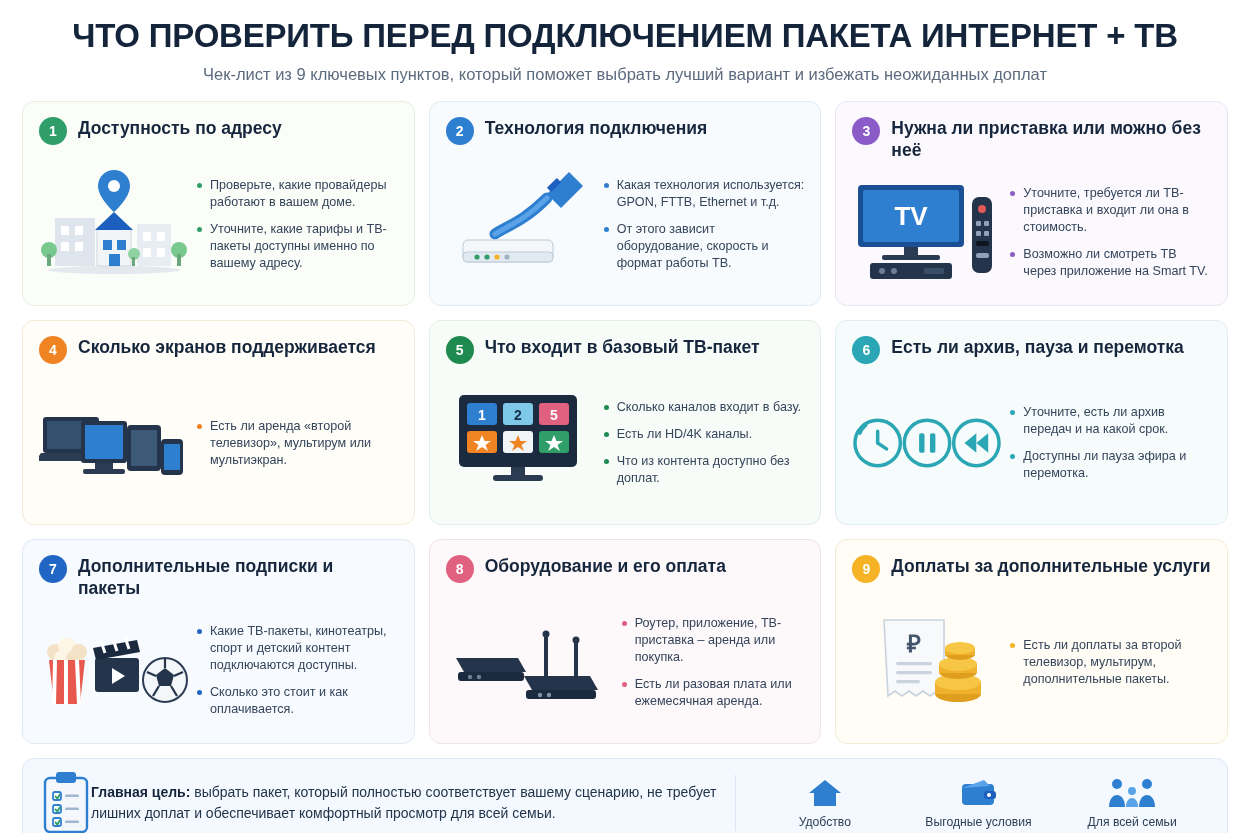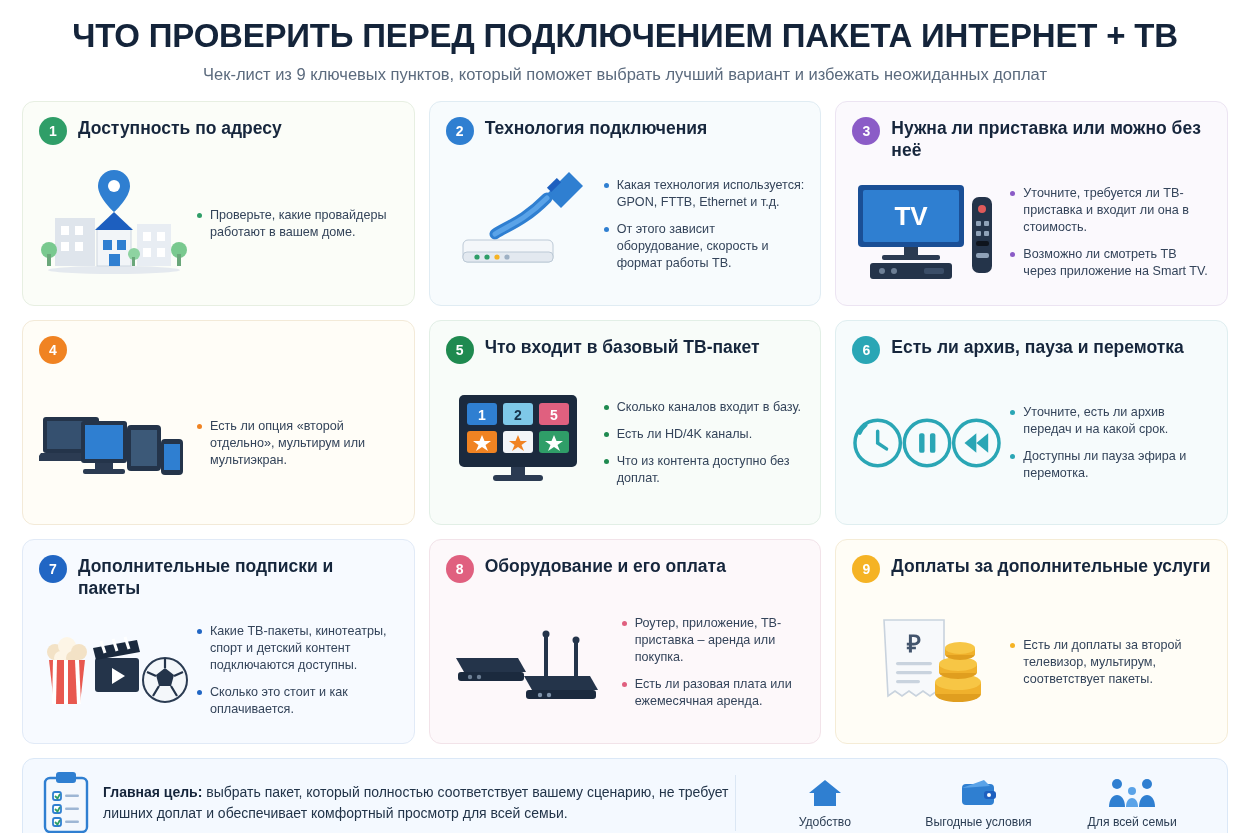--- a/index.html
+++ b/index.html
@@ -96,21 +96,21 @@
   .footer {
     margin-top: 14px;
     background: #f4f9ff;
     border: 1px solid #dbe8f7;
     border-radius: 12px;
     height: 90px;
     display: flex;
     align-items: center;
     padding: 0 18px;
   }
-  .footer-left { display: flex; align-items: center; gap: 12px; flex: 0 0 auto; width: 690px; }
+  .footer-left { display: flex; align-items: center; gap: 0; flex: 0 0 auto; width: 690px; }
   .footer-text { font-size: 14px; line-height: 21px; color: #223449; }
   .footer-text b { color: #14243a; }
   .footer-sep { width: 1px; height: 56px; background: #dbe7f4; margin: 0 12px 0 4px; }
   .footer-icons { display: flex; flex: 1 1 auto; justify-content: space-around; align-items: center; }
   .f-item { text-align: center; width: 128px; }
   .f-item .lbl { font-size: 12.2px; color: #2c3e54; margin-top: 7px; }
 
   svg { display: block; }
 </style>
 </head>
@@ -154,20 +154,21 @@
             <circle cx="10" cy="84" r="8" fill="#79c98f"></circle>
               <rect x="8" y="88" width="4" height="12" fill="#6aa77a"></rect>
             <circle cx="140" cy="84" r="8" fill="#79c98f"></circle>
               <rect x="138" y="88" width="4" height="12" fill="#6aa77a"></rect>
             <circle cx="95" cy="88" r="6" fill="#8ed3a1"></circle>
               <rect x="93" y="91" width="3" height="9" fill="#6aa77a"></rect>
           </svg>
         </div>
         <ul class="points" style="--dot:#2f9e68">
           <li>Проверьте, какие провайдеры работают в вашем доме.</li>
+          <li>Уточните, какие тарифы и ТВ-пакеты доступны именно по вашему адресу.</li>
         </ul>
       </div>
     </div>
 
     <div class="card tone-b">
       <div class="card-head">
         <div class="badge" style="background:#2f7fd1">2</div>
         <div class="card-title">Технология подключения</div>
       </div>
       <div class="card-body">
@@ -222,39 +223,40 @@
         <ul class="points" style="--dot:#8b5cc7">
           <li>Уточните, требуется ли ТВ-приставка и входит ли она в стоимость.</li>
           <li>Возможно ли смотреть ТВ через приложение на Smart TV.</li>
         </ul>
       </div>
     </div>
 
     <div class="card tone-d">
       <div class="card-head">
         <div class="badge" style="background:#f08322">4</div>
+        <div class="card-title">Сколько экранов поддерживается</div>
       </div>
       <div class="card-body">
         <div class="art">
           <svg width="150" height="104" viewBox="0 0 150 104">
             <rect x="4" y="26" width="56" height="36" rx="3" fill="#24344a"></rect>
             <rect x="8" y="30" width="48" height="28" fill="#35506f"></rect>
             <path d="M2 62 h60 l6 8 H-4 Z" fill="#2b3b52"></path>
             <rect x="42" y="30" width="46" height="42" rx="3" fill="#24344a"></rect>
             <rect x="46" y="34" width="38" height="34" fill="#2f7fd1"></rect>
             <rect x="56" y="72" width="18" height="6" fill="#2b3b52"></rect>
             <rect x="44" y="78" width="42" height="5" rx="2" fill="#2b3b52"></rect>
             <rect x="88" y="34" width="34" height="46" rx="4" fill="#24344a"></rect>
             <rect x="92" y="39" width="26" height="36" fill="#3c5978"></rect>
             <rect x="122" y="48" width="22" height="36" rx="4" fill="#24344a"></rect>
             <rect x="125" y="53" width="16" height="26" fill="#2f7fd1"></rect>
           </svg>
         </div>
         <ul class="points" style="--dot:#f08322">
-          <li>Есть ли опция «второй отдельно», мультирум или мультиэкран.</li>
+          <li>Есть ли аренда «второй телевизор», мультирум или мультиэкран.</li>
         </ul>
       </div>
     </div>
 
     <div class="card tone-e">
       <div class="card-head">
         <div class="badge" style="background:#1f8a50">5</div>
         <div class="card-title">Что входит в базовый ТВ-пакет</div>
       </div>
       <div class="card-body">
@@ -391,21 +393,21 @@
             <ellipse cx="96" cy="68" rx="23" ry="8" fill="#f7c645"></ellipse>
             <ellipse cx="96" cy="58" rx="19" ry="7" fill="#e09e1f"></ellipse>
             <rect x="77" y="50" width="38" height="9" fill="#f0b12c"></rect>
             <ellipse cx="96" cy="50" rx="19" ry="7" fill="#f7c645"></ellipse>
             <ellipse cx="98" cy="40" rx="15" ry="6" fill="#e09e1f"></ellipse>
             <rect x="83" y="34" width="30" height="7" fill="#f0b12c"></rect>
             <ellipse cx="98" cy="34" rx="15" ry="6" fill="#f7c645"></ellipse>
           </svg>
         </div>
         <ul class="points" style="--dot:#f5b325">
-          <li>Есть ли доплаты за второй телевизор, мультирум, соответствует пакеты.</li>
+          <li>Есть ли доплаты за второй телевизор, мультирум, дополнительные пакеты.</li>
         </ul>
       </div>
     </div>
 
   </div>
 
   <div class="footer">
     <div class="footer-left">
       <div>
         <svg width="50" height="62" viewBox="0 0 50 62">

